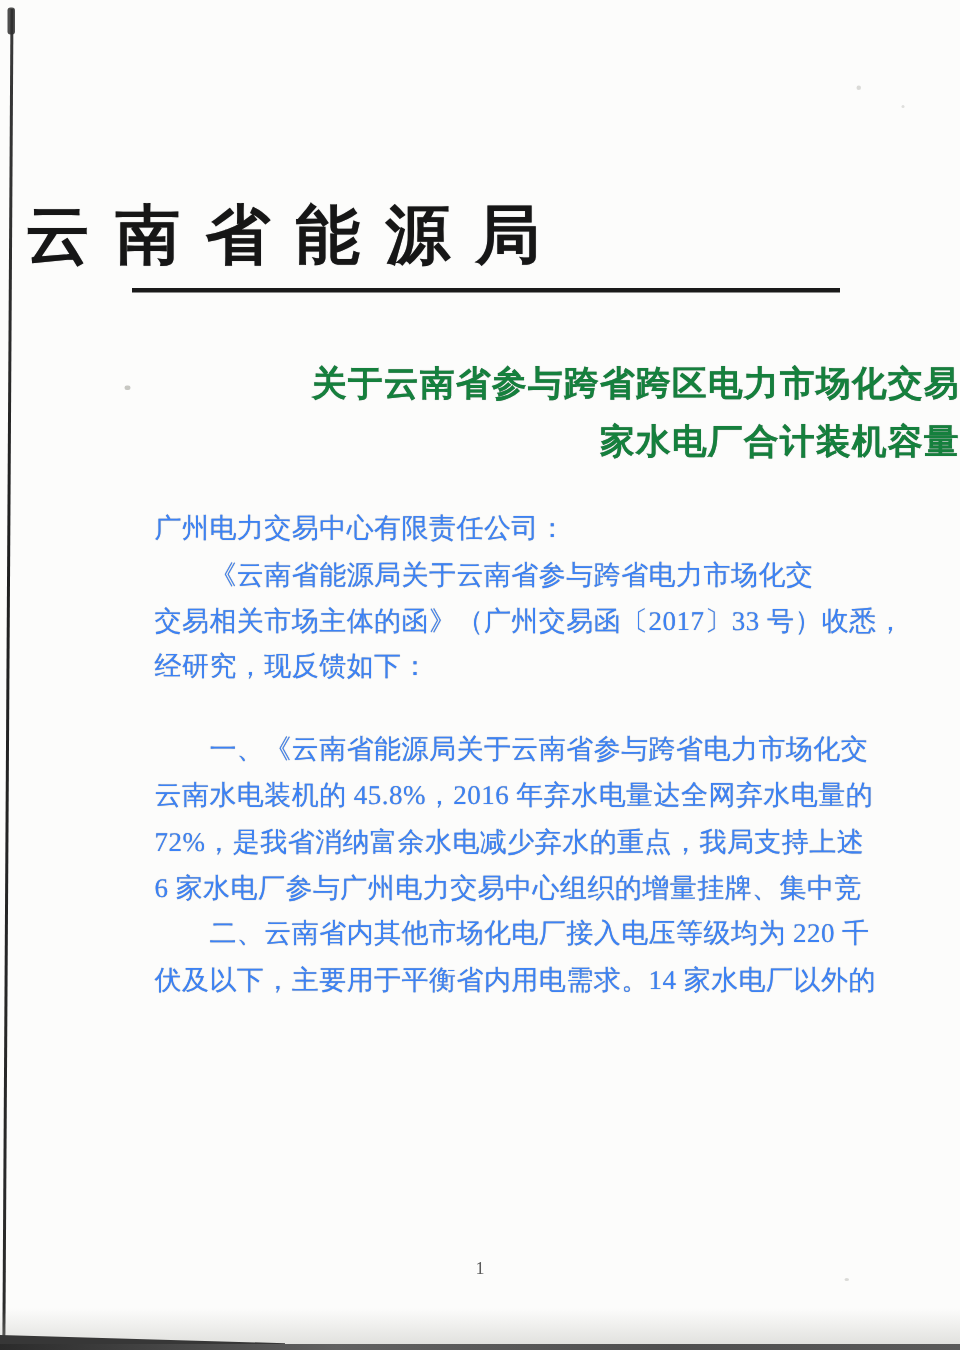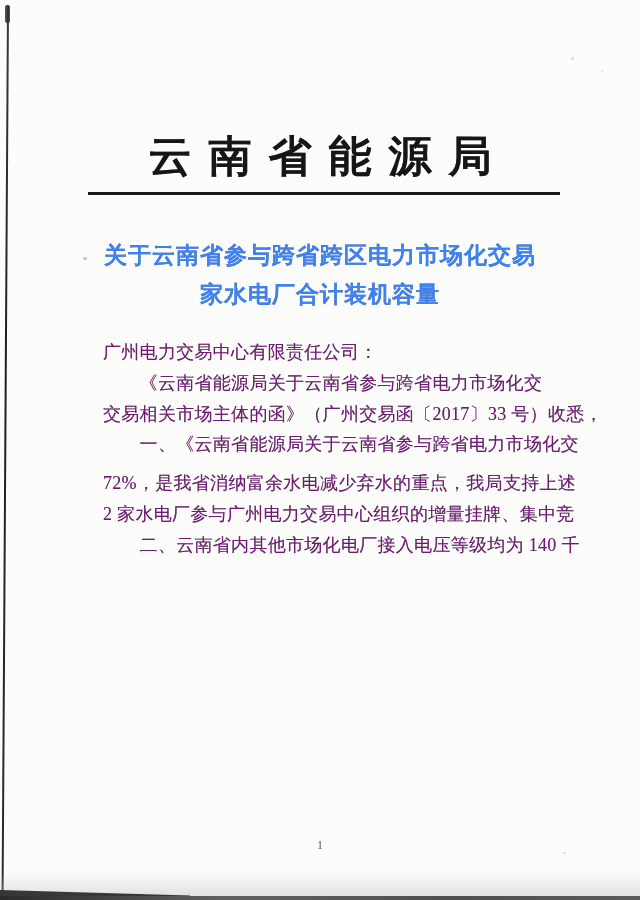--- a/index.html
+++ b/index.html
@@ -11,21 +11,21 @@
     overflow: hidden;
     font-family: "Liberation Serif", "DejaVu Serif", serif;
     color: #1e1e1e;
   }
   
   .letterhead {
     position: absolute;
     top: 128px;
     left: 0;
     width: 100%;
-    text-align: center;
+    text-align: left;
     font-size: 43px;
     font-weight: 700;
     letter-spacing: 17px;
     text-indent: 17px;
     white-space: nowrap;
     color: #161616;
     text-shadow: 0 0 0.5px rgba(0,0,0,0.55);
   }
   .rule {
     position: absolute;
@@ -33,40 +33,40 @@
     left: 88px;
     width: 472px;
     height: 3px;
     background: #1a1a1a;
   }
   .doc-title {
     position: absolute;
     top: 236px;
     left: 0;
     width: 100%;
-    text-align: center;
+    text-align: right;
     font-size: 23px;
     font-weight: 700;
     line-height: 39px;
     letter-spacing: 1px;
-    color: #3b82f6;
+    color: #15803d;
     text-shadow: 0 0 0.5px rgba(0,0,0,0.5);
   }
   .body-text {
     position: absolute;
     top: 337px;
     left: 103px;
     width: 470px;
     font-size: 18px;
     line-height: 30.8px;
-    color: #701a75;
+    color: #3b82f6;
     text-shadow: 0 0 0.6px rgba(20,20,20,0.45);
   }
   .body-text .line { white-space: nowrap; letter-spacing: 0.3px; }
-  .body-text .line:nth-child(5)  { margin-top: 8px; }  
+  .body-text .line:nth-child(5)  { margin-top: 24px; }  
   .body-text .line:nth-child(13) { margin-top: 3px; }  
   .page-number {
     position: absolute;
     top: 838px;
     left: 0;
     width: 100%;
     text-align: center;
     font-size: 12px;
     color: #5a5a5a;
     filter: blur(0.4px);
@@ -138,24 +138,27 @@
 
   <div class="doc-title">
     <div>关于云南省参与跨省跨区电力市场化交易</div>
     <div>家水电厂合计装机容量</div>
   </div>
 
   <div class="body-text">
       <div class="line">广州电力交易中心有限责任公司：</div>
       <div class="line">　　《云南省能源局关于云南省参与跨省电力市场化交</div>
       <div class="line">交易相关市场主体的函》（广州交易函〔2017〕33 号）收悉，</div>
+      <div class="line">经研究，现反馈如下：</div>
       <div class="line">　　一、《云南省能源局关于云南省参与跨省电力市场化交</div>
+      <div class="line">云南水电装机的 45.8%，2016 年弃水电量达全网弃水电量的</div>
       <div class="line">72%，是我省消纳富余水电减少弃水的重点，我局支持上述</div>
-      <div class="line">2 家水电厂参与广州电力交易中心组织的增量挂牌、集中竞</div>
-      <div class="line">　　二、云南省内其他市场化电厂接入电压等级均为 140 千</div>
+      <div class="line">6 家水电厂参与广州电力交易中心组织的增量挂牌、集中竞</div>
+      <div class="line">　　二、云南省内其他市场化电厂接入电压等级均为 220 千</div>
+      <div class="line">伏及以下，主要用于平衡省内用电需求。14 家水电厂以外的</div>
     </div>
 
   <div class="page-number">1</div>
 
   <div class="bottom-shade"></div>
   <div class="scan-strip-corner"></div>
   <div class="scan-strip-bottom"></div>
 
   <div class="speck speck-a"></div>
   <div class="speck speck-b"></div>

